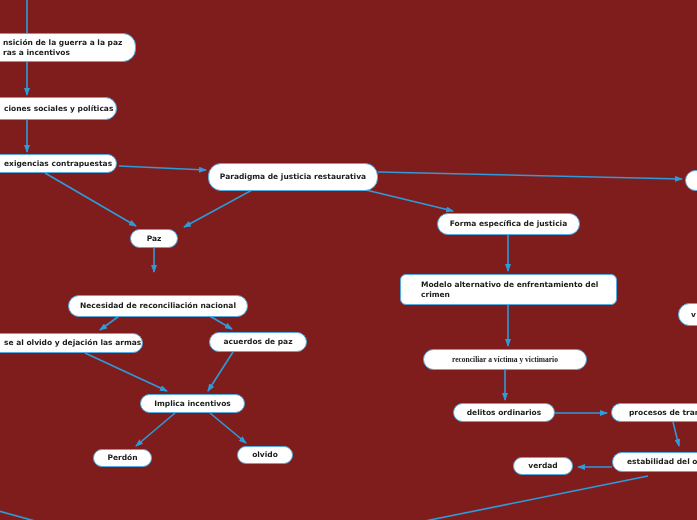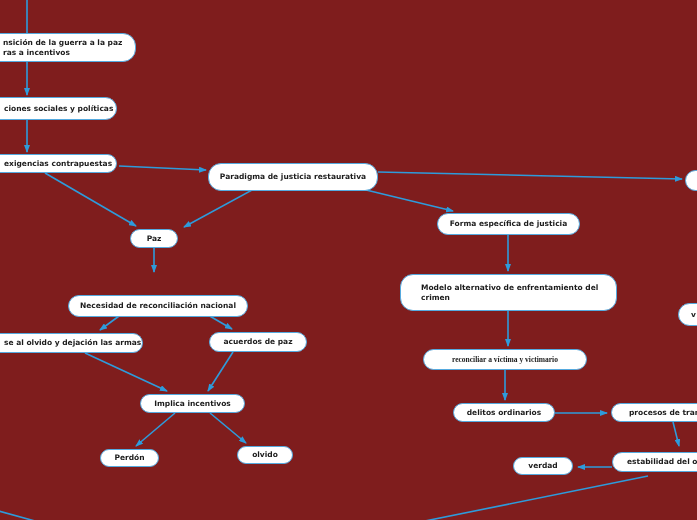--- a/index.html
+++ b/index.html
@@ -75,31 +75,31 @@
       </div>
       <div class="node" style="left: 68px; top: 275px; width: 180px; height: 22px; margin-top: 20px;">
         <div>Necesidad de reconciliación nacional</div>
       </div>
       <div class="node left" style="left: -30px; top: 333px; width: 173px; height: 20px; padding-left: 33px;">
         <div>se al olvido y dejación las armas</div>
       </div>
       <div class="node" style="left: 209px; top: 332px; width: 98px; height: 20px;">
         <div>acuerdos de paz</div>
       </div>
-      <div class="node left" style="left: 400px; top: 274px; width: 217px; height: 37px; padding-left: 20px;">
+      <div class="node left" style="left: 400px; top: 274px; width: 217px; height: 31px; padding-left: 20px; border-radius: 6px;">
         <div>Modelo alternativo de enfrentamiento del</div>
         <div>crimen</div>
       </div>
       <div class="node" style="left: 140px; top: 394px; width: 105px; height: 19px;">
         <div>Implica incentivos</div>
       </div>
       <div class="node" style="left: 423px; top: 349px; width: 164px; height: 21px; font-family: Liberation Serif, serif;">
         <div>reconciliar a víctima y victimario</div>
       </div>
-      <div class="node" style="left: 100px; top: 449px; width: 59px; height: 18px;">
+      <div class="node" style="left: 93px; top: 449px; width: 59px; height: 18px;">
         <div>Perdón</div>
       </div>
       <div class="node" style="left: 237px; top: 446px; width: 56px; height: 18px;">
         <div>olvido</div>
       </div>
       <div class="node" style="left: 453px; top: 403px; width: 102px; height: 19px;">
         <div>delitos ordinarios</div>
       </div>
       <div class="node left" style="left: 611px; top: 403px; width: 120px; height: 19px; padding-left: 17px;">
         <div>procesos de trans</div>

